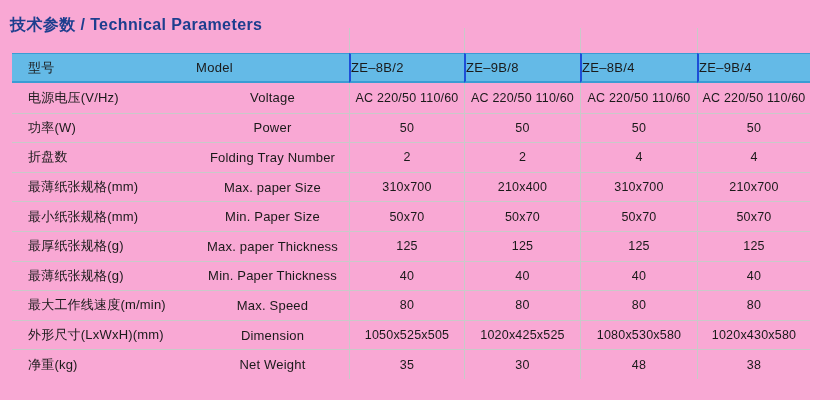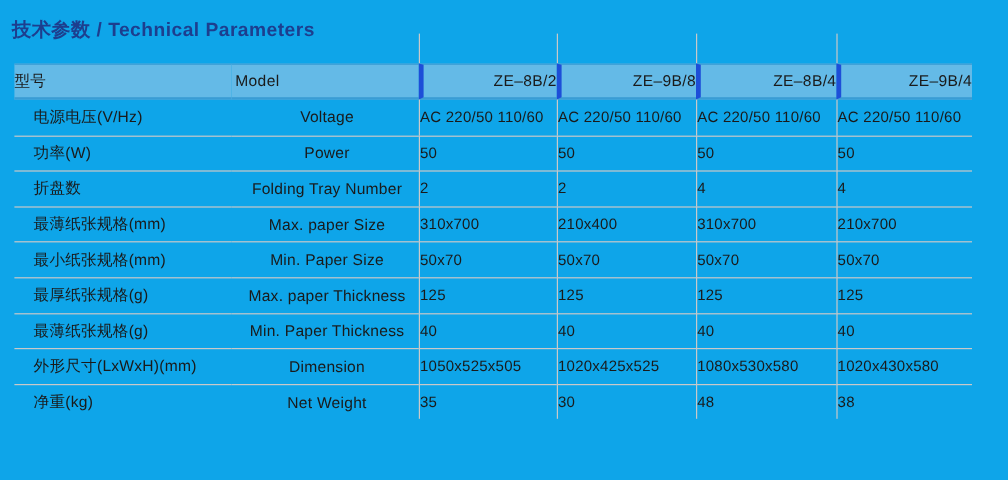--- a/index.html
+++ b/index.html
@@ -9,21 +9,21 @@
     --title:#1d3e8e;
     --text:#1a1a1a;
   }
   *{box-sizing:border-box;}
   html,body{margin:0;padding:0;}
   body{
     width:840px;height:400px;background:#ffffff;
     font-family:"Liberation Sans","DejaVu Sans",sans-serif;
     color:var(--text);
   }
-  .page{position:relative;width:840px;height:400px;overflow:hidden;background:#0ea5e9;}
+  .page{position:relative;width:840px;height:400px;overflow:hidden;background:#f9a8d4;}
   .title{
     position:absolute;left:10px;top:15px;
     font-size:16px;font-weight:bold;color:var(--title);
     letter-spacing:0.4px;white-space:nowrap;
   }
   .tick{
     position:absolute;top:28px;height:25px;width:1px;
     background:var(--grid);
   }
   .tick.t1{left:349px;} .tick.t2{left:464px;} .tick.t3{left:580px;} .tick.t4{left:697px;}
@@ -35,30 +35,30 @@
   col.c1{width:181px;} col.c2{width:156px;}
   col.c3{width:115px;} col.c4{width:116px;} col.c5{width:117px;} col.c6{width:113px;}
   thead th{
     height:30px;padding:0;
     background:var(--header-bg);
     border-top:1px solid var(--header-edge);
     border-bottom:2px solid var(--header-edge);
     font-weight:normal;font-size:13px;letter-spacing:0.3px;
     vertical-align:middle;
   }
-  thead th.lab-cn{text-align:left;}
+  thead th.lab-cn{text-align:left;padding-left:16px;}
   thead th.lab-en{text-align:left;padding-left:3px;}
-  thead th.model{text-align:right;border-left:4px solid #1d4ed8;}
+  thead th.model{text-align:left;border-left:2px solid #1d4ed8;}
   tbody td{
     height:29.6px;padding:0;vertical-align:middle;
     font-size:13px;letter-spacing:0.2px;white-space:nowrap;
   }
   tbody td.cn{text-align:left;padding-left:16px;}
   tbody td.en{text-align:center;padding-left:3px;}
-  tbody td.value{border-left:1px solid var(--grid);font-size:12.5px;}
+  tbody td.value{text-align:center;border-left:1px solid var(--grid);font-size:12.5px;}
   tbody tr:not(:first-child) td{border-top:1px solid var(--grid);}
 </style>
 </head>
 <body>
 
 <div class="page">
 
   <div class="title">技术参数 / Technical Parameters</div>
 
   <div class="tick t1"></div>
@@ -136,20 +136,28 @@
     </tr>
         <tr>
       <td class="cn">最薄纸张规格(g)</td>
       <td class="en">Min. Paper Thickness</td>
       <td class="value">40</td>
       <td class="value">40</td>
       <td class="value">40</td>
       <td class="value">40</td>
     </tr>
         <tr>
+      <td class="cn">最大工作线速度(m/min)</td>
+      <td class="en">Max. Speed</td>
+      <td class="value">80</td>
+      <td class="value">80</td>
+      <td class="value">80</td>
+      <td class="value">80</td>
+    </tr>
+        <tr>
       <td class="cn">外形尺寸(LxWxH)(mm)</td>
       <td class="en">Dimension</td>
       <td class="value">1050x525x505</td>
       <td class="value">1020x425x525</td>
       <td class="value">1080x530x580</td>
       <td class="value">1020x430x580</td>
     </tr>
         <tr>
       <td class="cn">净重(kg)</td>
       <td class="en">Net Weight</td>

